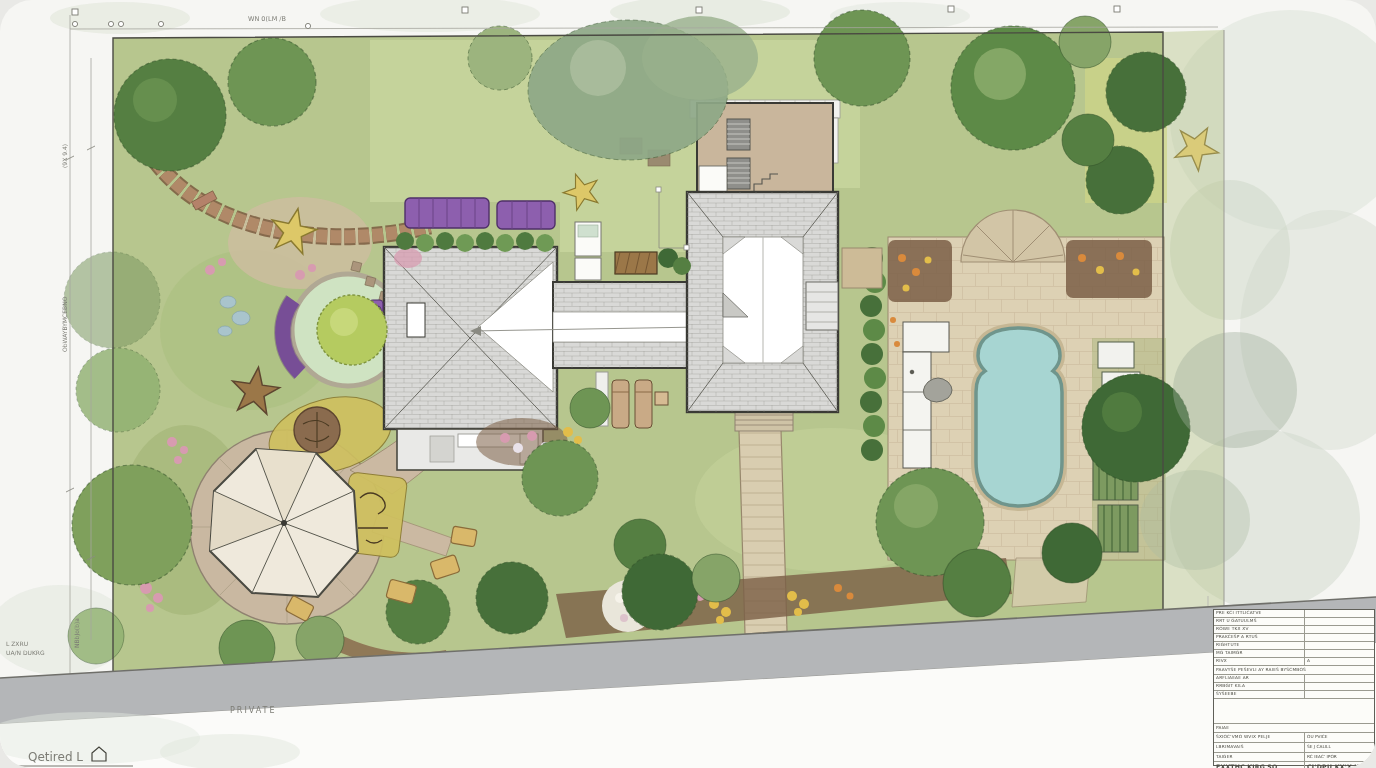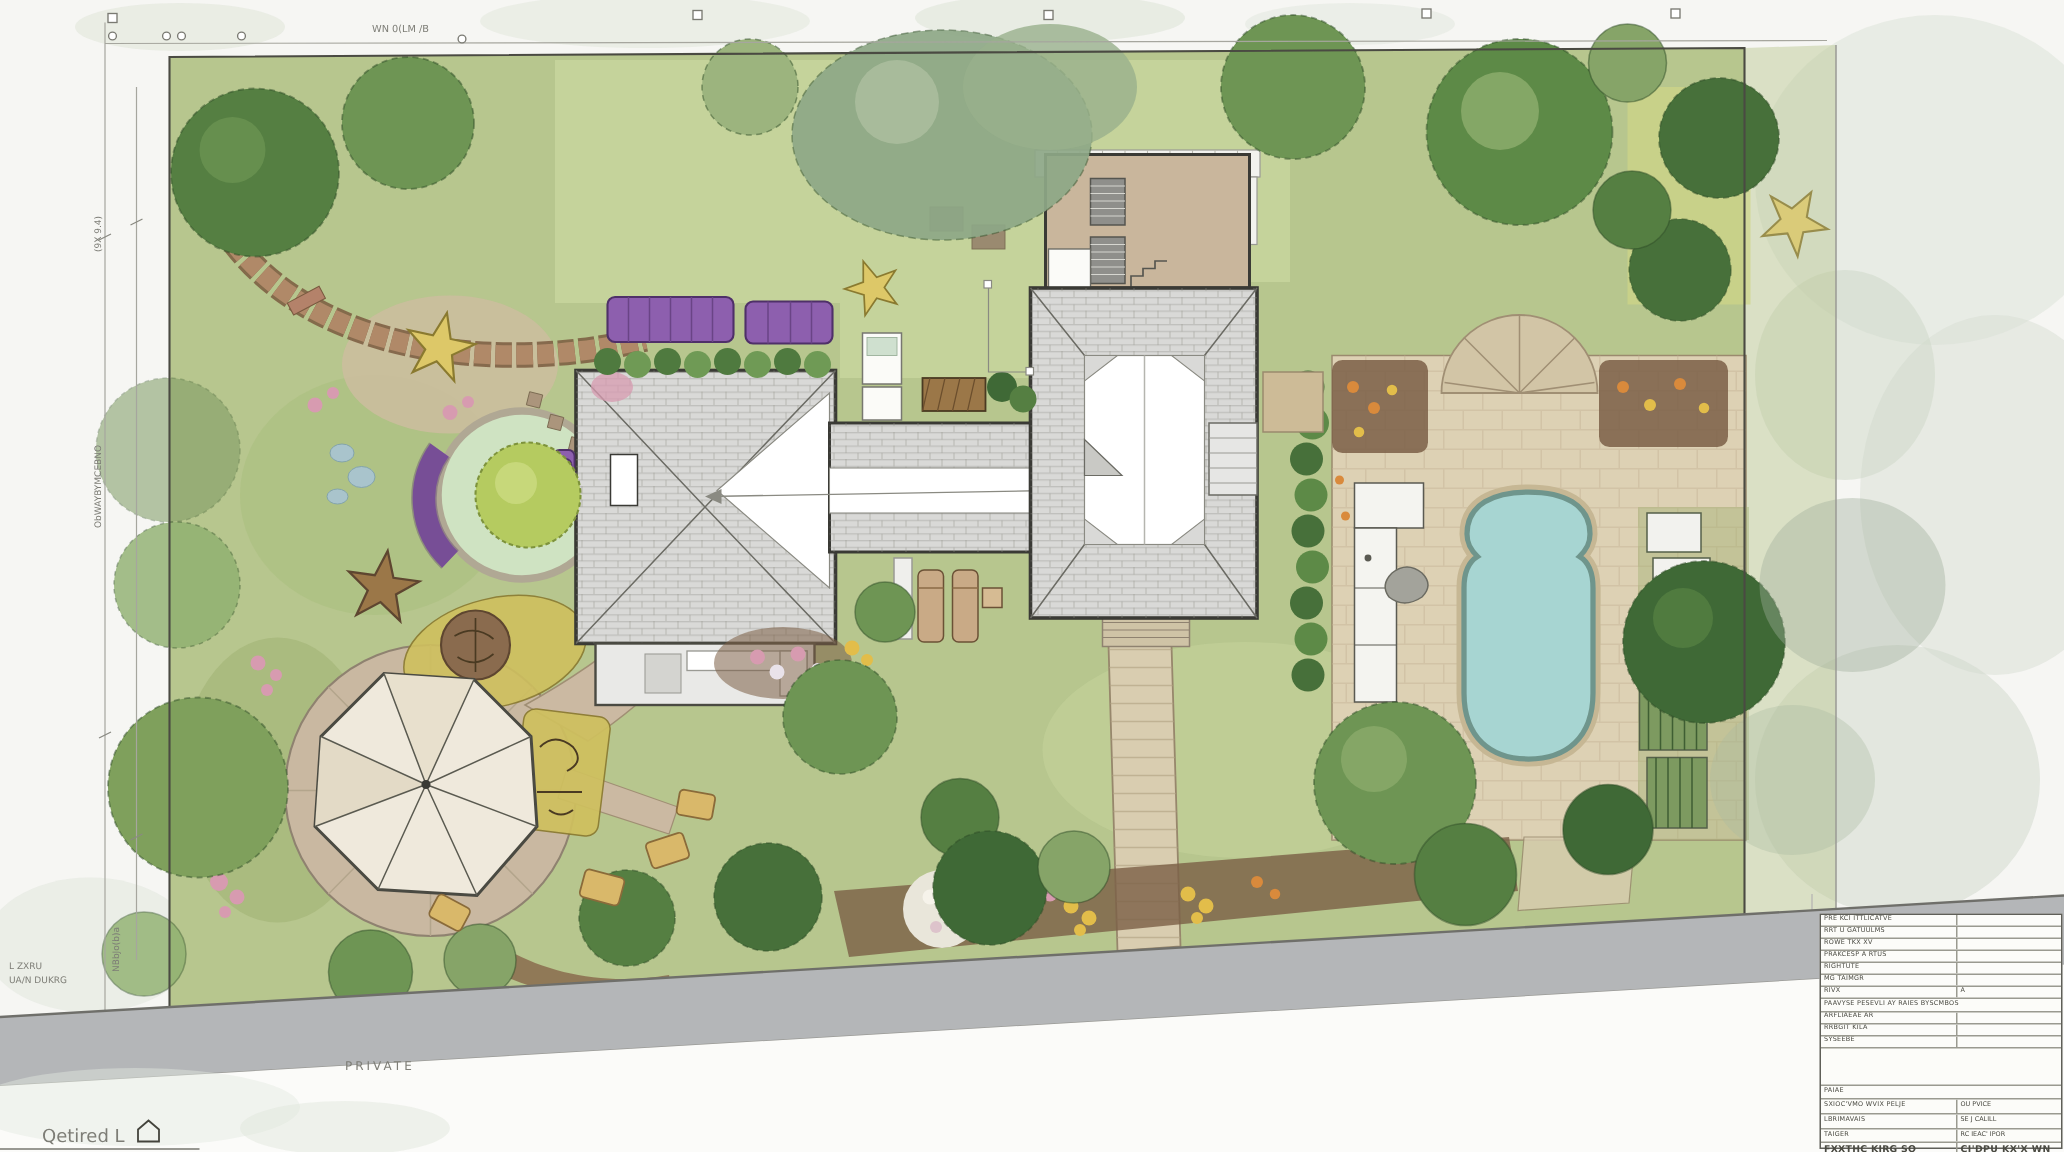--- a/index.html
+++ b/index.html
@@ -1,17 +1,17 @@
 <!DOCTYPE html>
 <html><head>
 <meta charset="utf-8">
 <style>
   html,body{margin:0;padding:0;background:#e9e9e6;}
   .stage{position:relative;width:1376px;height:768px;background:#f6f6f3;overflow:hidden;
-         font-family:"DejaVu Sans",sans-serif;}
+         font-family:"DejaVu Sans",sans-serif;border-radius:32px;}
   .stage svg{position:absolute;left:0;top:0;}
   svg text{font-family:"DejaVu Sans",sans-serif;fill:#7d7d76;}
   
   .titleblock{position:absolute;left:1213px;top:609px;width:162px;height:157px;
       background:#fcfcf9;border:1.2px solid #5f5f58;box-sizing:border-box;
       display:flex;flex-direction:column;color:#4a4a42;}
   .tb-row{display:flex;align-items:center;border-bottom:1px solid #9a9a90;
       font-size:4.3px;line-height:1;overflow:hidden;flex:0 0 auto;}
   .tb-label{flex:0 0 55%;padding:0 0 0 2px;border-right:1px solid #9a9a90;height:100%;
       display:flex;align-items:center;letter-spacing:.2px;}

